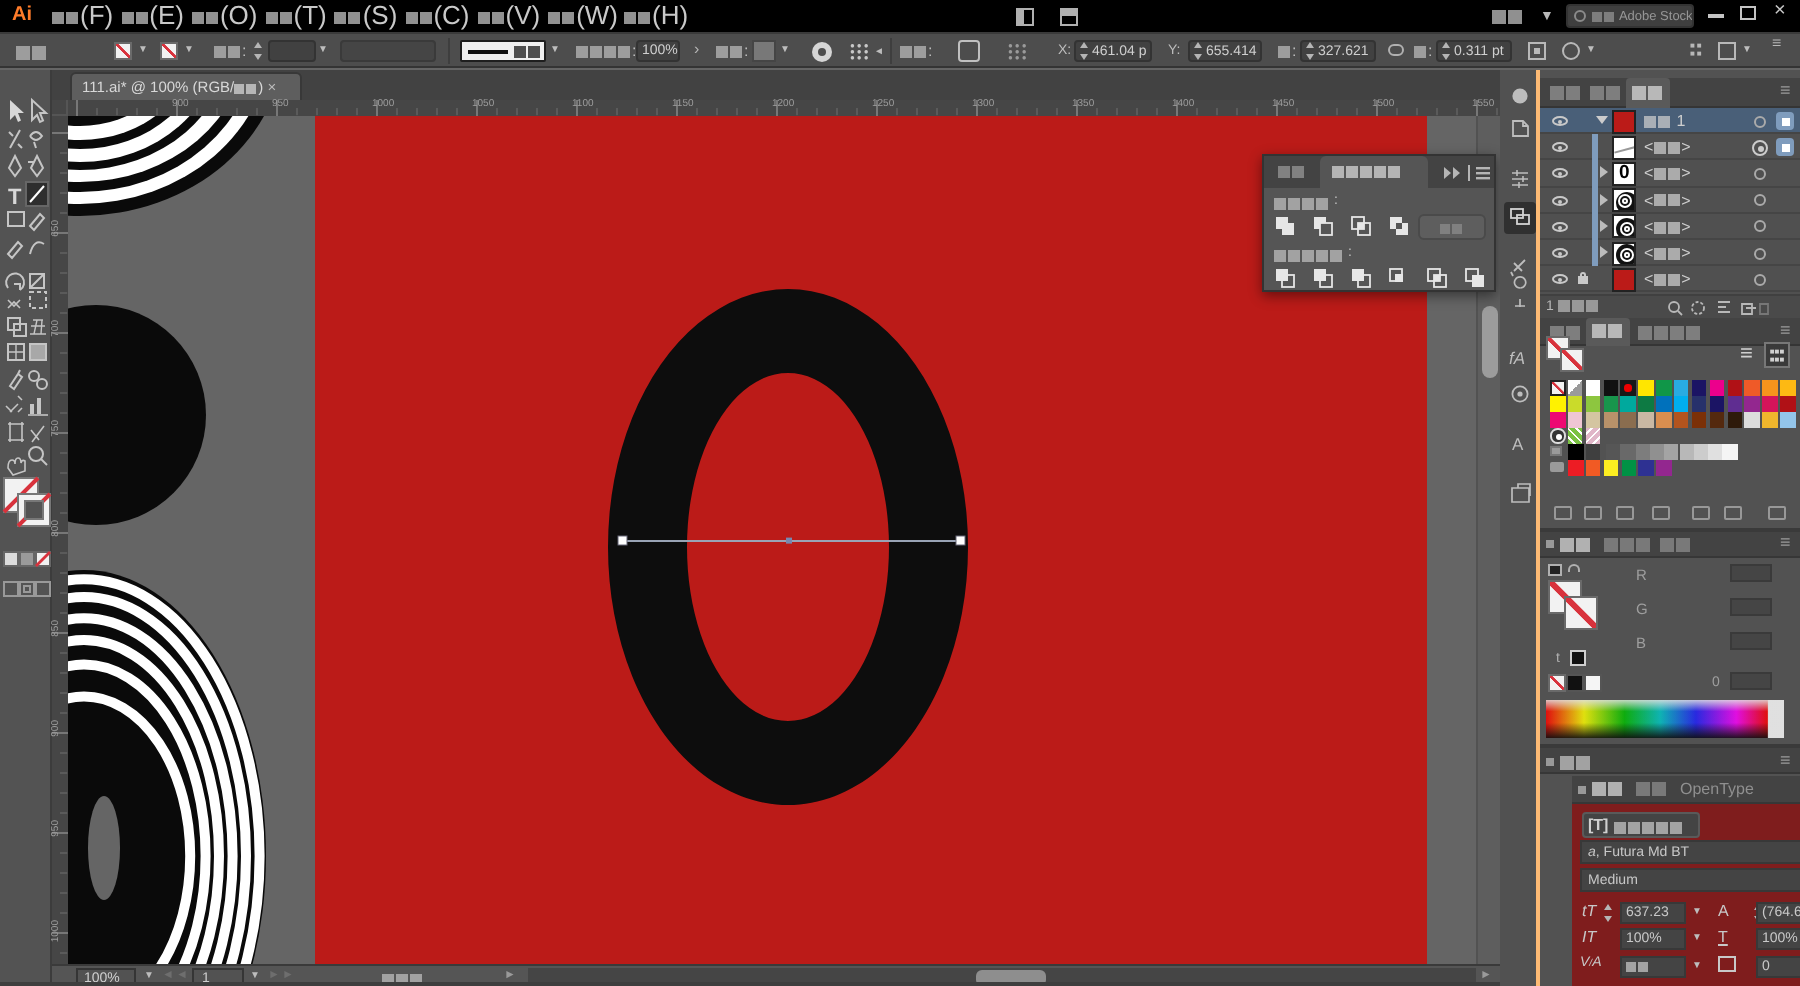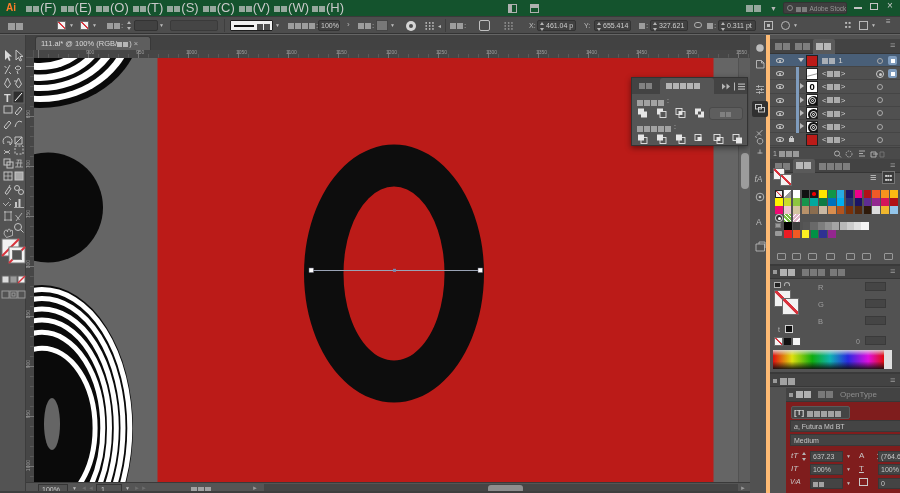--- a/index.html
+++ b/index.html
@@ -15,21 +15,21 @@
 .ud{position:relative;display:inline-block;width:5px;height:9px;vertical-align:middle;}
 .ud:before,.ud:after{content:"";position:absolute;left:0;border-left:2.5px solid transparent;border-right:2.5px solid transparent;}
 .ud:before{top:0;border-bottom:3px solid #b5b5b5;}
 .ud:after{bottom:0;border-top:3px solid #b5b5b5;}
 .vbox{position:absolute;background:#414141;border:1px solid #333333;border-radius:2px;height:11px;color:#cfcfcf;font-size:7px;line-height:9px;padding:0 2px;white-space:nowrap;}
 .lbl{position:absolute;color:#bdbdbd;font-size:8px;line-height:8px;white-space:nowrap;}
 </style></head>
 <body>
 <div id="app">
 
-<div class="abs" id="menubar" style="left:0;top:0;width:900px;height:17px;background:#14532d;border-bottom:1px solid #3a3a3a;">
+<div class="abs" id="menubar" style="left:0;top:0;width:900px;height:17px;background:#000000;border-bottom:1px solid #3a3a3a;">
  <div class="abs" style="left:6px;top:3px;font-size:10px;font-weight:bold;color:#ff7c2a;">Ai</div>
  <div class="abs tx" style="left:26px;top:4px;color:#c9c9c9;font-size:13px;line-height:8px;">
   <span style="margin-right:4px;"><i class="d"></i><i class="d"></i>(F)</span><span style="margin-right:4px;"><i class="d"></i><i class="d"></i>(E)</span><span style="margin-right:4px;"><i class="d"></i><i class="d"></i>(O)</span><span style="margin-right:4px;"><i class="d"></i><i class="d"></i>(T)</span><span style="margin-right:4px;"><i class="d"></i><i class="d"></i>(S)</span><span style="margin-right:4px;"><i class="d"></i><i class="d"></i>(C)</span><span style="margin-right:4px;"><i class="d"></i><i class="d"></i>(V)</span><span style="margin-right:3px;"><i class="d"></i><i class="d"></i>(W)</span><span><i class="d"></i><i class="d"></i>(H)</span>
  </div>
  <div class="abs" style="left:508px;top:4px;width:9px;height:9px;border:1px solid #b0b0b0;">
         <div style="width:3px;height:7px;background:#b0b0b0;"></div>
       </div>
  <div class="abs" style="left:530px;top:4px;width:9px;height:9px;border:1px solid #b0b0b0;">
         <div style="width:7px;height:3px;background:#b0b0b0;"></div>
       </div>
@@ -291,21 +291,21 @@
    <g transform="translate(95,0)">
             <rect x="6" y="2.5" width="6" height="6"></rect>
             <rect x="9" y="5.5" width="6" height="6" fill="#e6e6e6" stroke="none"></rect>
           </g>
   </svg>
  </div>
 </div>
 
 <div class="abs" id="dock" style="left:750px;top:35px;width:150px;height:458px;background:#525252;">
 
- <div class="abs" style="left:0;top:0;width:20px;height:458px;background:#515151;border-right:4px solid #fdba74;">
+ <div class="abs" style="left:0;top:0;width:20px;height:458px;background:#515151;border-right:2px solid #fdba74;">
   <div class="abs" style="left:2px;top:66px;width:16px;height:16px;background:#303030;border-radius:2px;"></div>
   <svg class="abs" style="left:0;top:0;" width="20" height="260" fill="none" stroke="#bdbdbd" stroke-width="0.9">
    <circle cx="10" cy="13" r="3.8" fill="#bdbdbd" stroke="none"></circle>
    <path d="M6.5,25.5 h5 l2.5,2.5 v5 h-7.5 z M11.5,25.5 v2.5 h2.5"></path>
    <path d="M6,51.5 h8 M6,54.5 h8 M6,57.5 h8 M8.5,50 v3 M11.5,53 v3 M9.5,56 v3" stroke-width="0.8"></path>
    <g stroke="#d4d4d4">
             <rect x="5.5" y="69.5" width="6" height="4.5"></rect>
             <rect x="8.5" y="72.5" width="6" height="4.5"></rect>
           </g>
    <path d="M7,100.5 l5.5,-5.5 m-5.5,1.5 l4,4 m-5.5,0.5 l1,2" stroke-width="0.9"></path>

